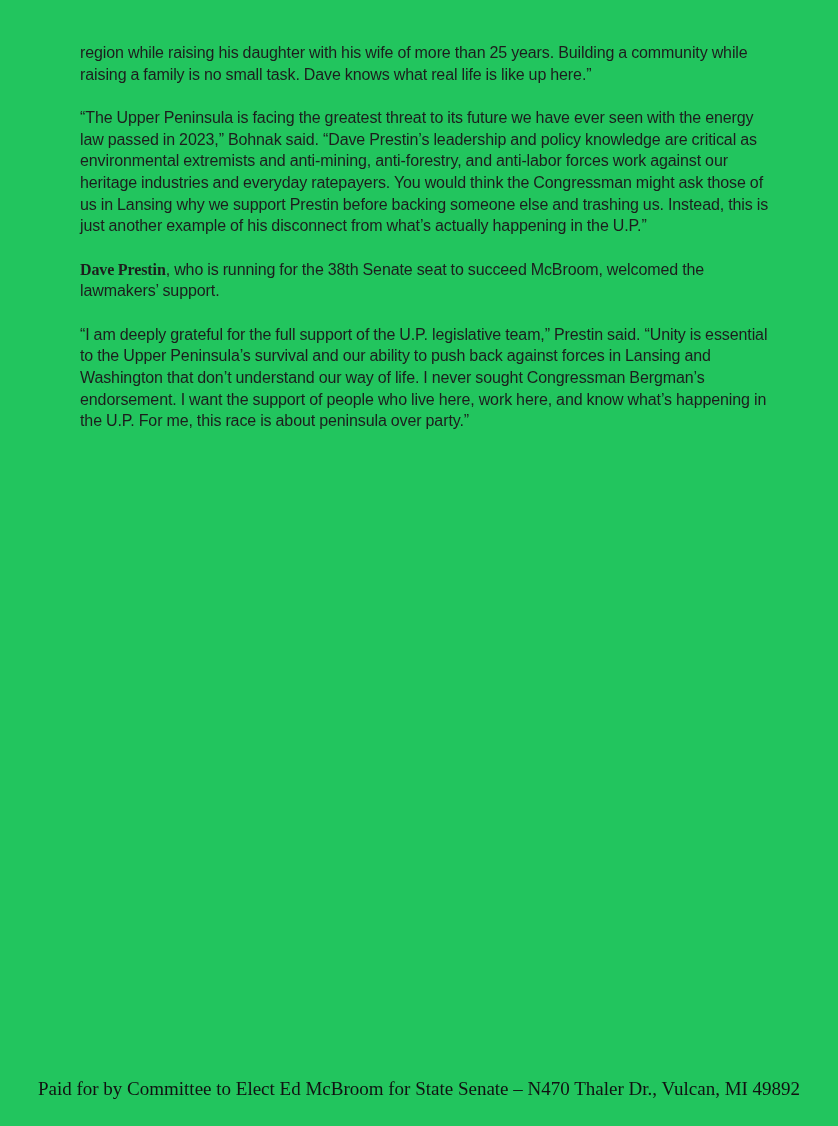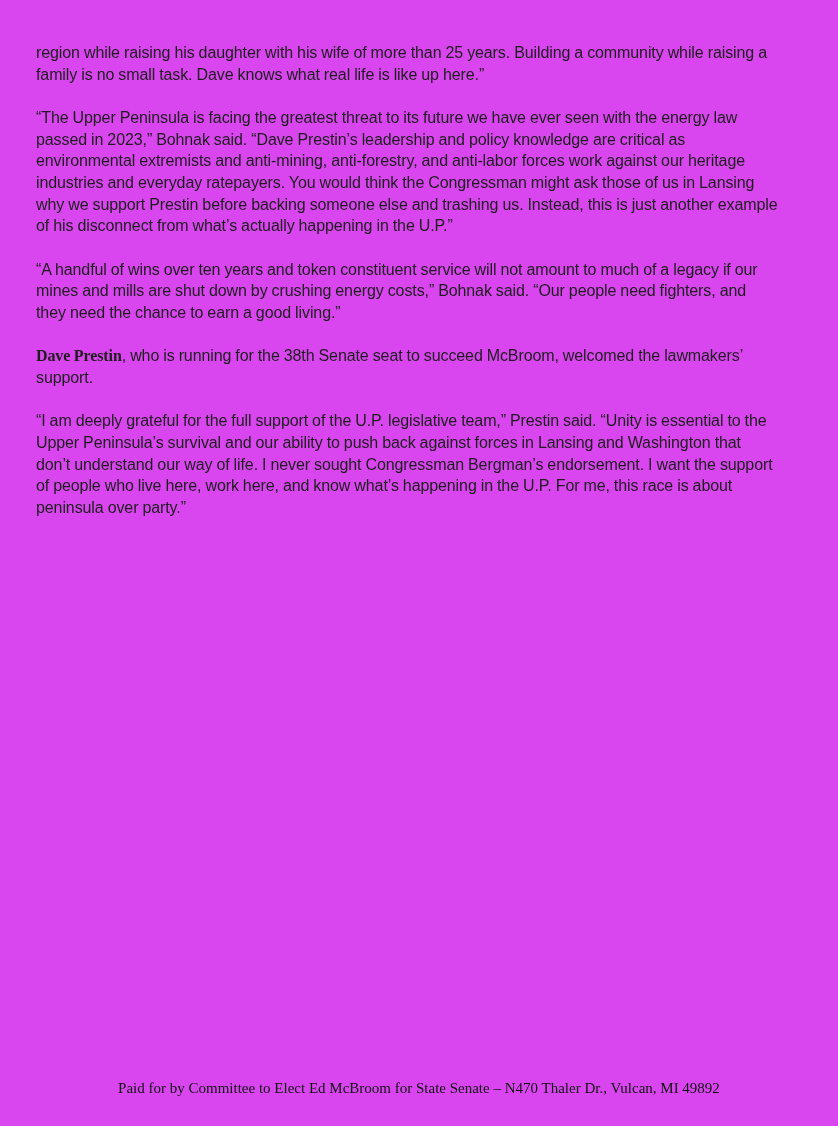--- a/index.html
+++ b/index.html
@@ -9,23 +9,23 @@
   }
   body {
     width: 838px;
     height: 1126px;
     position: relative;
     overflow: hidden;
   }
   .page {
     position: absolute;
     inset: 0;
-    background: #d946ef;
+    background: #22c55e;
     box-sizing: border-box;
-    padding: 42px 59px 0 36px;
+    padding: 42px 59px 0 80px;
     font-family: "Liberation Sans", "DejaVu Sans", sans-serif;
     font-size: 16px;
     line-height: 21.7px;
     color: #1d1d1d;
     -webkit-font-smoothing: antialiased;
   }
   .para {
     margin: 0 0 21.5px 0;
     padding: 0;
     letter-spacing: -0.1px;
@@ -35,36 +35,35 @@
     font-weight: 700;
     font-family: Liberation Serif, serif;
   }
   .footer {
     position: absolute;
     left: 0;
     right: 0;
     bottom: 26px;
     text-align: center;
     font-family: "Liberation Serif", "DejaVu Serif", serif;
-    font-size: 15px;
+    font-size: 19px;
     color: #111111;
     letter-spacing: 0;
   }
 </style>
 </head>
 <body>
 
 <div class="page">
 
   <p class="para">region while raising his daughter with his wife of more than 25 years. Building a community while raising a family is no small task. Dave knows what real life is like up here.”</p>
 
   <p class="para">“The Upper Peninsula is facing the greatest threat to its future we have ever seen with the energy law passed in 2023,” Bohnak said. “Dave Prestin’s leadership and policy knowledge are critical as environmental extremists and anti-mining, anti-forestry, and anti-labor forces work against our heritage industries and everyday ratepayers. You would think the Congressman might ask those of us in Lansing why we support Prestin before backing someone else and trashing us. Instead, this is just another example of his disconnect from what’s actually happening in the U.P.”</p>
 
 
-  <p class="para">“A handful of wins over ten years and token constituent service will not amount to much of a legacy if our mines and mills are shut down by crushing energy costs,” Bohnak said. “Our people need fighters, and they need the chance to earn a good living.”</p>
 
   <p class="para"><strong>Dave Prestin</strong><span>, who is running for the 38th Senate seat to succeed McBroom, welcomed the lawmakers’ support.</span></p>
 
   <p class="para">“I am deeply grateful for the full support of the U.P. legislative team,” Prestin said. “Unity is essential to the Upper Peninsula’s survival and our ability to push back against forces in Lansing and Washington that don’t understand our way of life. I never sought Congressman Bergman’s endorsement. I want the support of people who live here, work here, and know what’s happening in the U.P. For me, this race is about peninsula over party.”</p>
 
 
   <div class="footer">Paid for by Committee to Elect Ed McBroom for State Senate – N470 Thaler Dr., Vulcan, MI 49892</div>
 
 </div>
 

